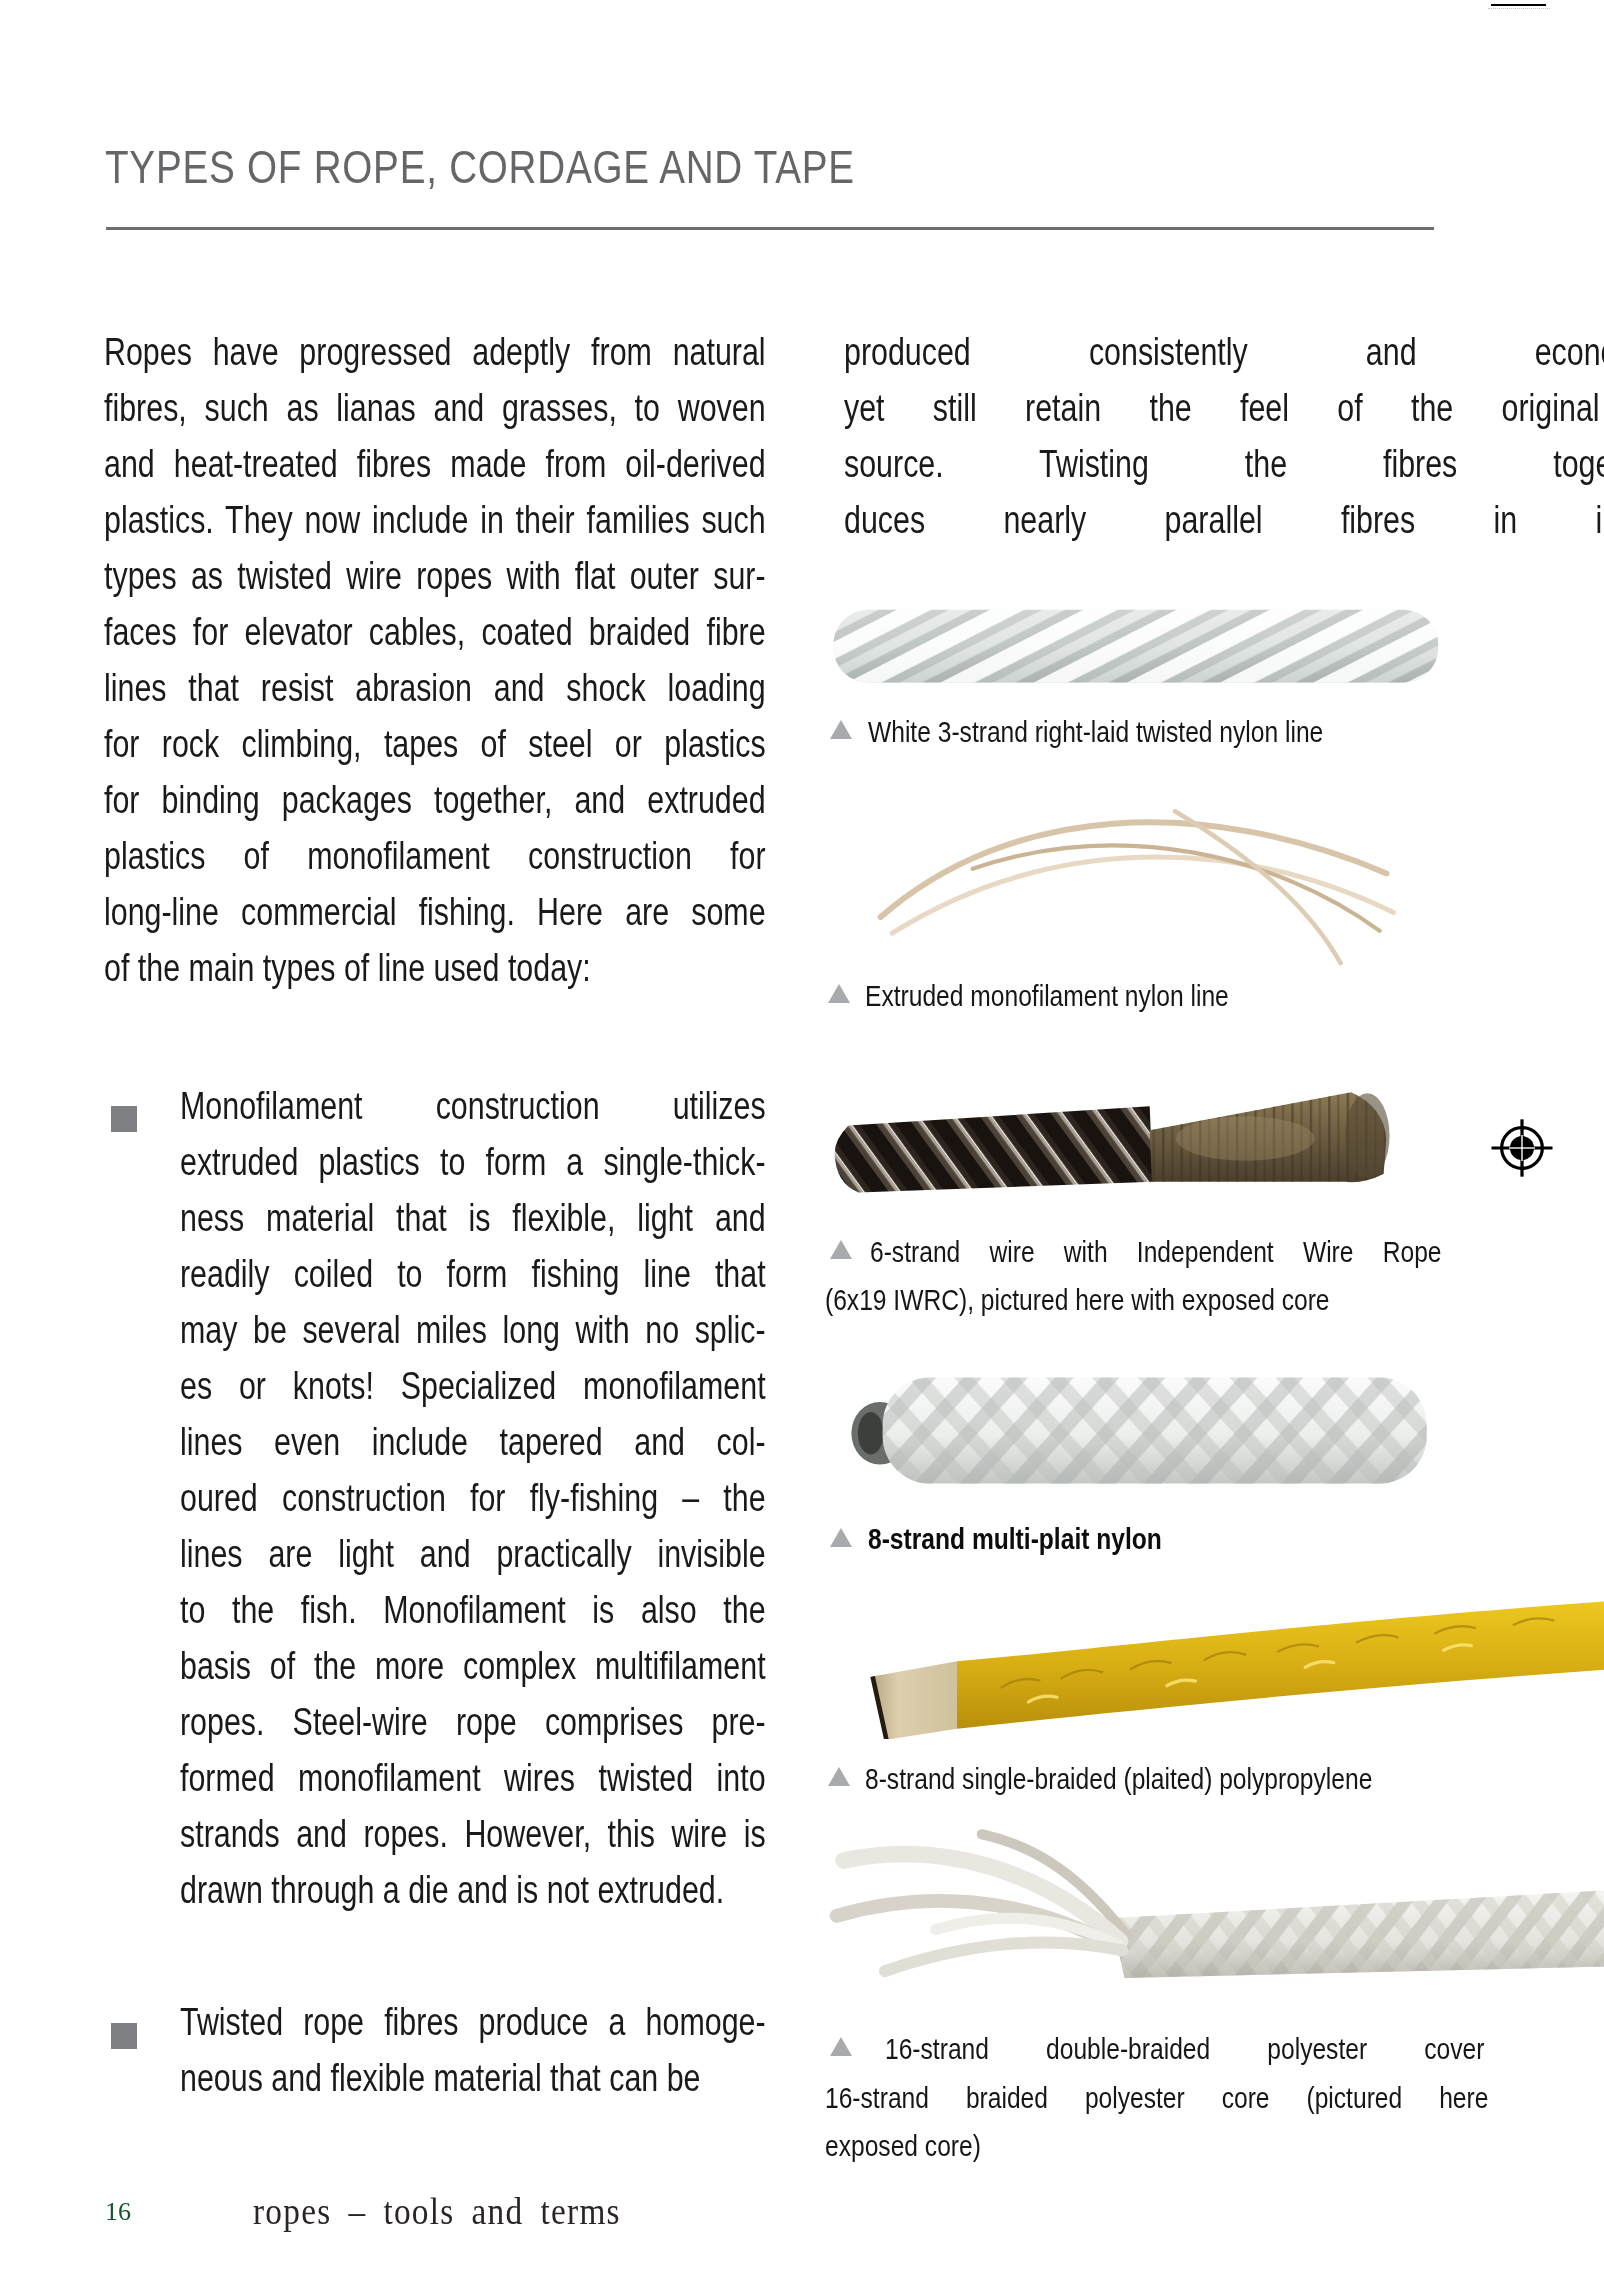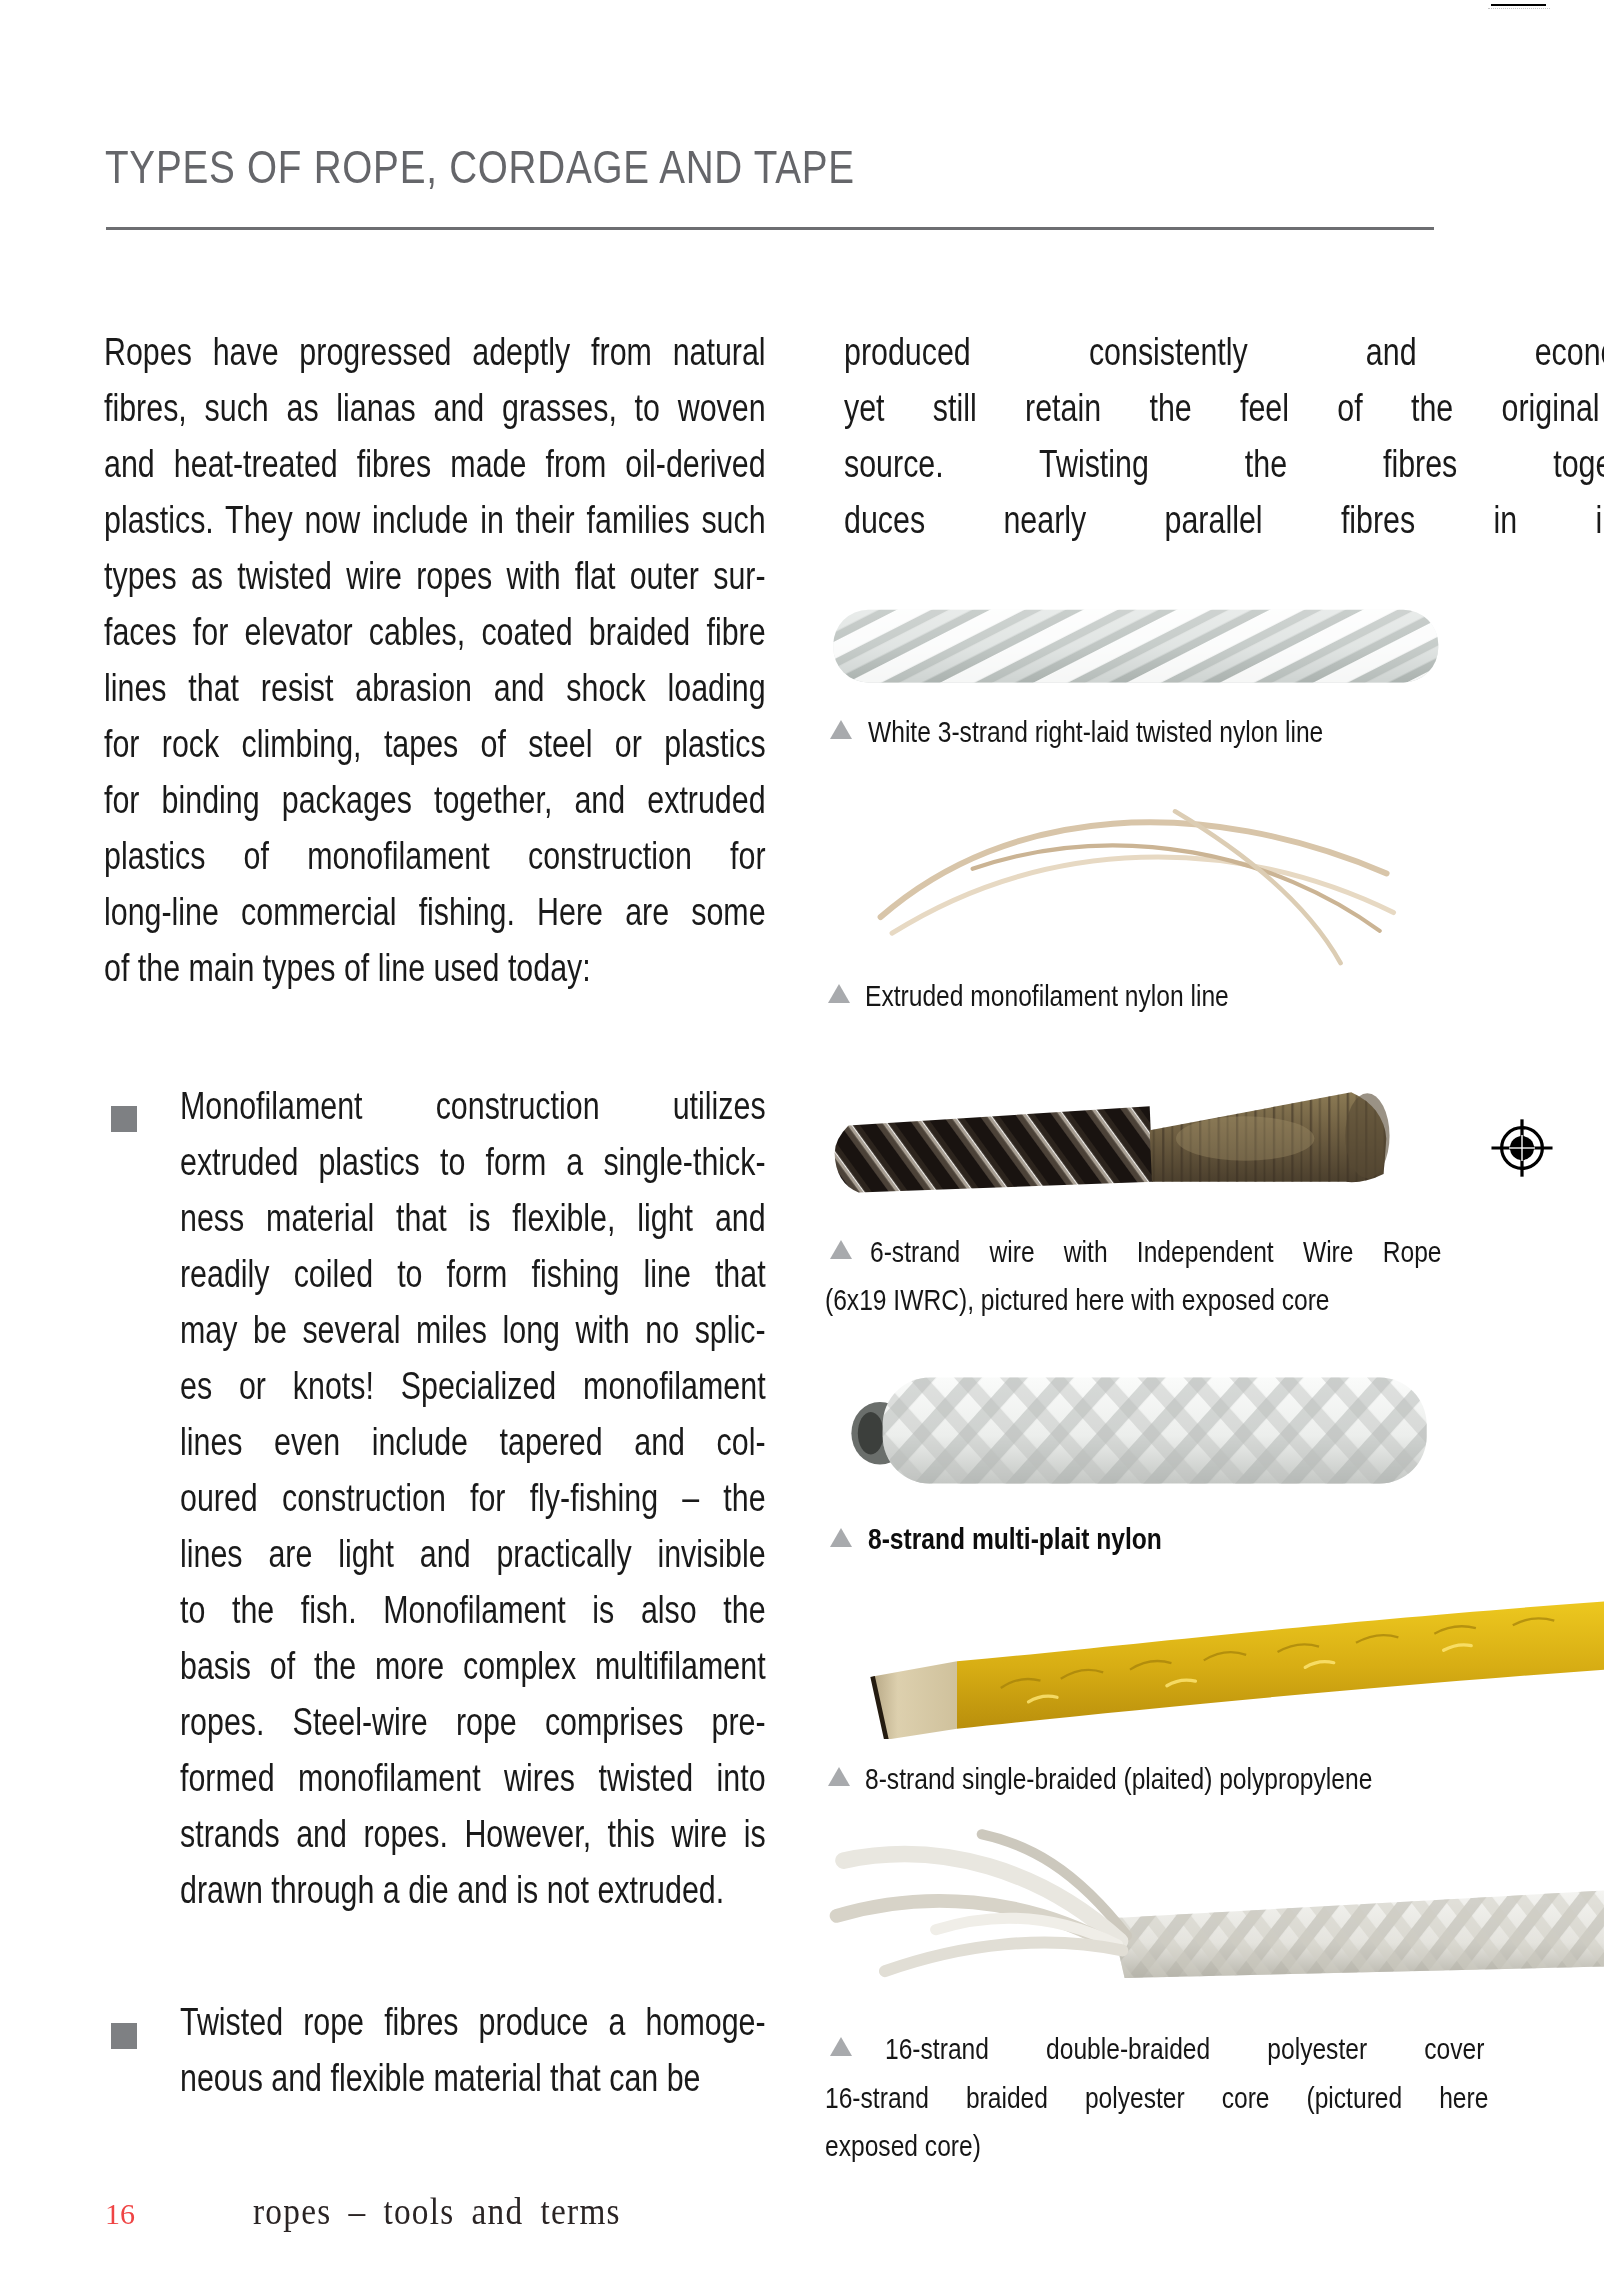--- a/index.html
+++ b/index.html
@@ -24,21 +24,21 @@
 
   .bullet-sq{width:26px;height:26px;background:#7e8083;}
 
   
   .cap{font-size:30px;line-height:44px;color:#161616;white-space:nowrap;}
   .cap.just{white-space:normal;text-align:justify;text-align-last:justify;}
   .capbold{font-weight:700;color:#0d0d0d;}
   .tri{width:0;height:0;border-left:11px solid transparent;border-right:11px solid transparent;border-bottom:19.4px solid #a8aaad;}
 
   
-  .pagenum{font-family:"Liberation Serif",serif;font-size:30px;color:#ef4444;}
+  .pagenum{font-family:"Liberation Serif",serif;font-size:26px;color:#14532d;}
   .booktitle{font-family:"Liberation Serif",serif;font-size:37px;letter-spacing:1.4px;word-spacing:8.3px;color:#2a2424;white-space:nowrap;}
 
   
   .cropbar{background:#000000;}
   .cropdots{border-top:1.8px dotted #c3c3c3;height:0;}
   svg{display:block;}
 </style>
 </head>
 <body>
 

